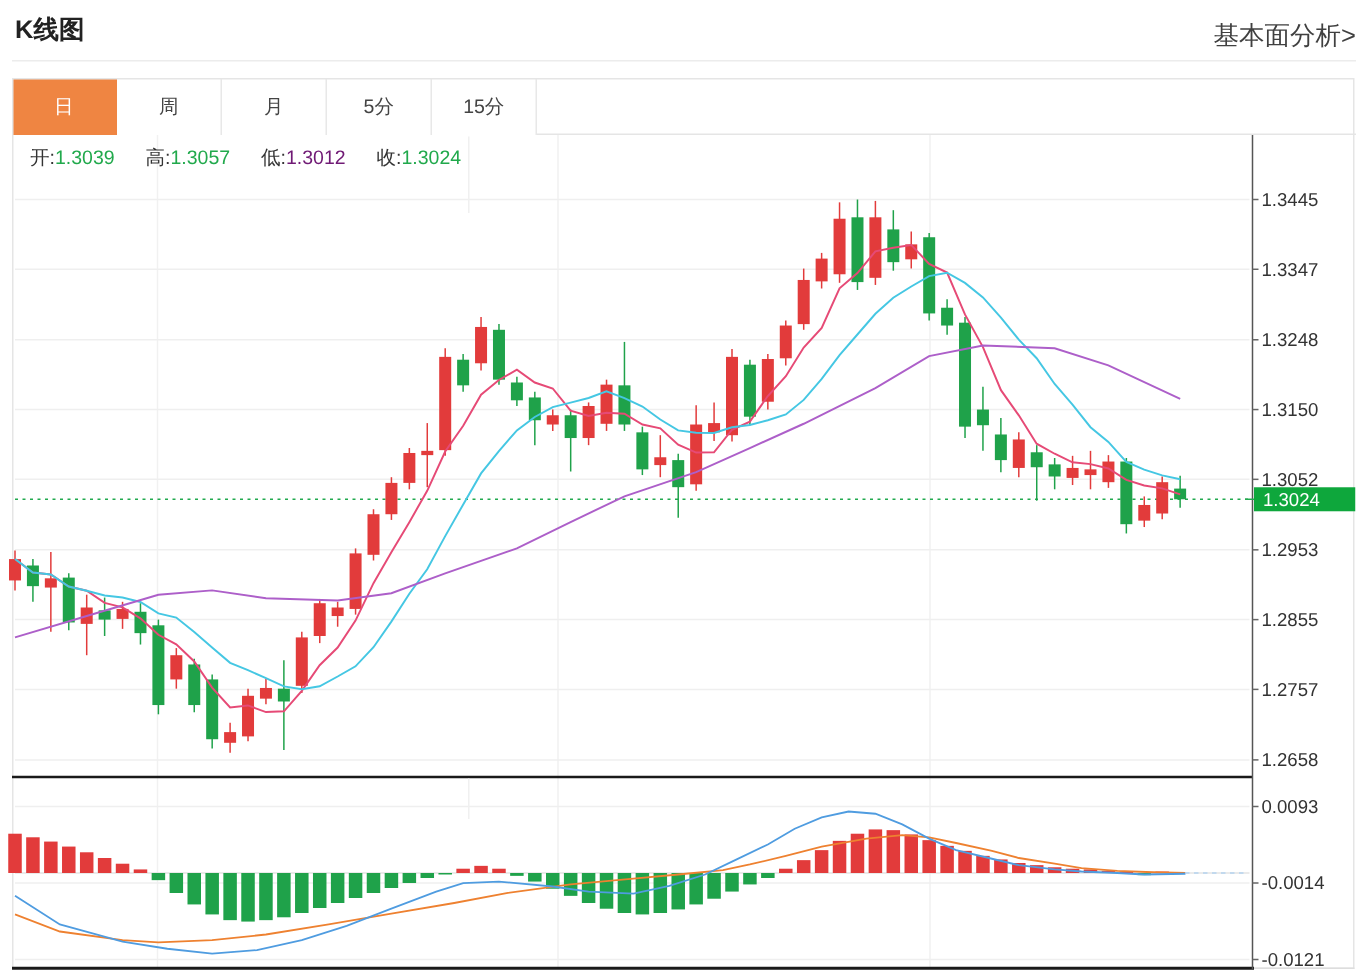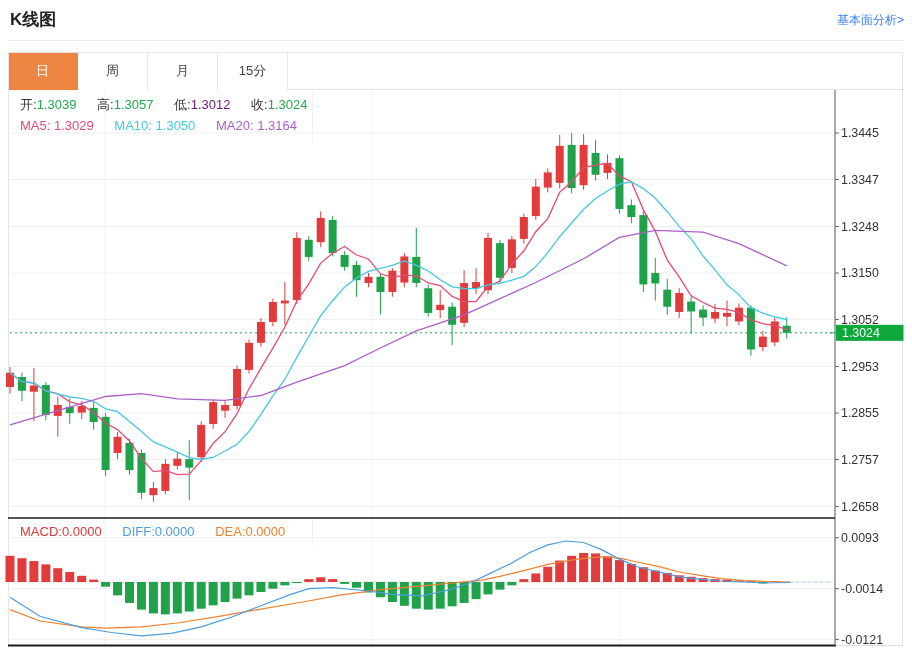--- a/index.html
+++ b/index.html
@@ -1,19 +1,19 @@
 <!DOCTYPE html>
 <html><head>
 <meta charset="utf-8">
 <style>
   html,body{margin:0;padding:0;background:#fff;}
   .page{position:relative;width:912px;height:649px;background:#fff;overflow:hidden;
         font-family:"Liberation Sans","DejaVu Sans",sans-serif;}
   .hdr-title{position:absolute;left:10px;top:8px;font-size:17px;font-weight:bold;color:#222;}
-  .hdr-link{position:absolute;right:8px;top:12px;font-size:12px;color:#3b82f6;cursor:pointer;}
+  .hdr-link{position:absolute;right:8px;top:12px;font-size:17px;color:#404040;cursor:pointer;}
   .hdr-divider{position:absolute;left:8px;top:40px;width:896px;height:1px;background:#ececec;}
   .widget-border{position:absolute;left:8px;top:52px;width:895px;height:594px;
                  border:1px solid #e5e5e5;box-sizing:border-box;pointer-events:none;}
   .tabbar{position:absolute;left:8px;top:52px;width:896px;height:38px;display:flex;
           border-bottom:1px solid #e5e5e5;box-sizing:border-box;background:#fff;}
   .tab{width:70px;height:38px;line-height:38px;text-align:center;font-size:13px;color:#444;
        border-right:1px solid #e8e8e8;box-sizing:border-box;cursor:pointer;background:#fff;}
   .tab.active{background:#ef8542;color:#fff;border-right-color:#ef8542;}
   .legend-row{position:absolute;left:20px;font-size:13px;white-space:nowrap;z-index:3;}
   .legend-row .lbl{color:#333;}
@@ -281,36 +281,27 @@
       <text x="841" y="643.9201999999999" font-size="12.4" fill="#333333">-0.0121</text>
       <line x1="830" y1="332.8487000000001" x2="836" y2="332.8487000000001" stroke="#22a94f"></line>
       <rect x="836" y="324.8487000000001" width="67.5" height="16" fill="#0ea73c"></rect>
       <text x="842" y="337.3487000000001" font-size="12.4" fill="#fff">1.3024</text>
     </svg>
 
   <div class="tabbar">
     <div class="tab active">日</div>
     <div class="tab">周</div>
     <div class="tab">月</div>
+    <div class="tab">5分</div>
     <div class="tab">15分</div>
   </div>
   <div class="widget-border"></div>
 
   <div class="legend-row" style="top:96px;">
     <span class="grp"><span class="lbl">开:</span><span style="color: rgb(33, 169, 76);">1.3039</span></span>
     <span class="grp"><span class="lbl">高:</span><span style="color: rgb(33, 169, 76); margin-top: 48px;">1.3057</span></span>
     <span class="grp"><span class="lbl">低:</span><span style="color: #701a75;">1.3012</span></span>
     <span class="grp"><span class="lbl">收:</span><span style="color: rgb(33, 169, 76);">1.3024</span></span>
   </div>
-  <div class="legend-row" style="top:118px;">
-    <span class="grp" style="color: rgb(230, 74, 118);"><span>MA5:</span> <span>1.3029</span></span>
-    <span class="grp" style="color: rgb(69, 199, 227);"><span>MA10:</span> <span>1.3050</span></span>
-    <span class="grp" style="color: rgb(173, 95, 201);"><span>MA20:</span> <span>1.3164</span></span>
-  </div>
-  <div class="legend-row" style="top:524px;">
-    <span class="grp" style="color: rgb(224, 58, 58);"><span>MACD:</span><span>0.0000</span></span>
-    <span class="grp" style="color: rgb(79, 156, 224);"><span>DIFF:</span><span>0.0000</span></span>
-    <span class="grp" style="color: rgb(238, 129, 48);"><span>DEA:</span><span>0.0000</span></span>
-  </div>
 
   <div class="vdiv" style="left:312px;top:91px;height:51px;"></div>
   <div class="vdiv" style="left:312px;top:519px;height:27px;"></div>
 </div>
 
 </body></html>

